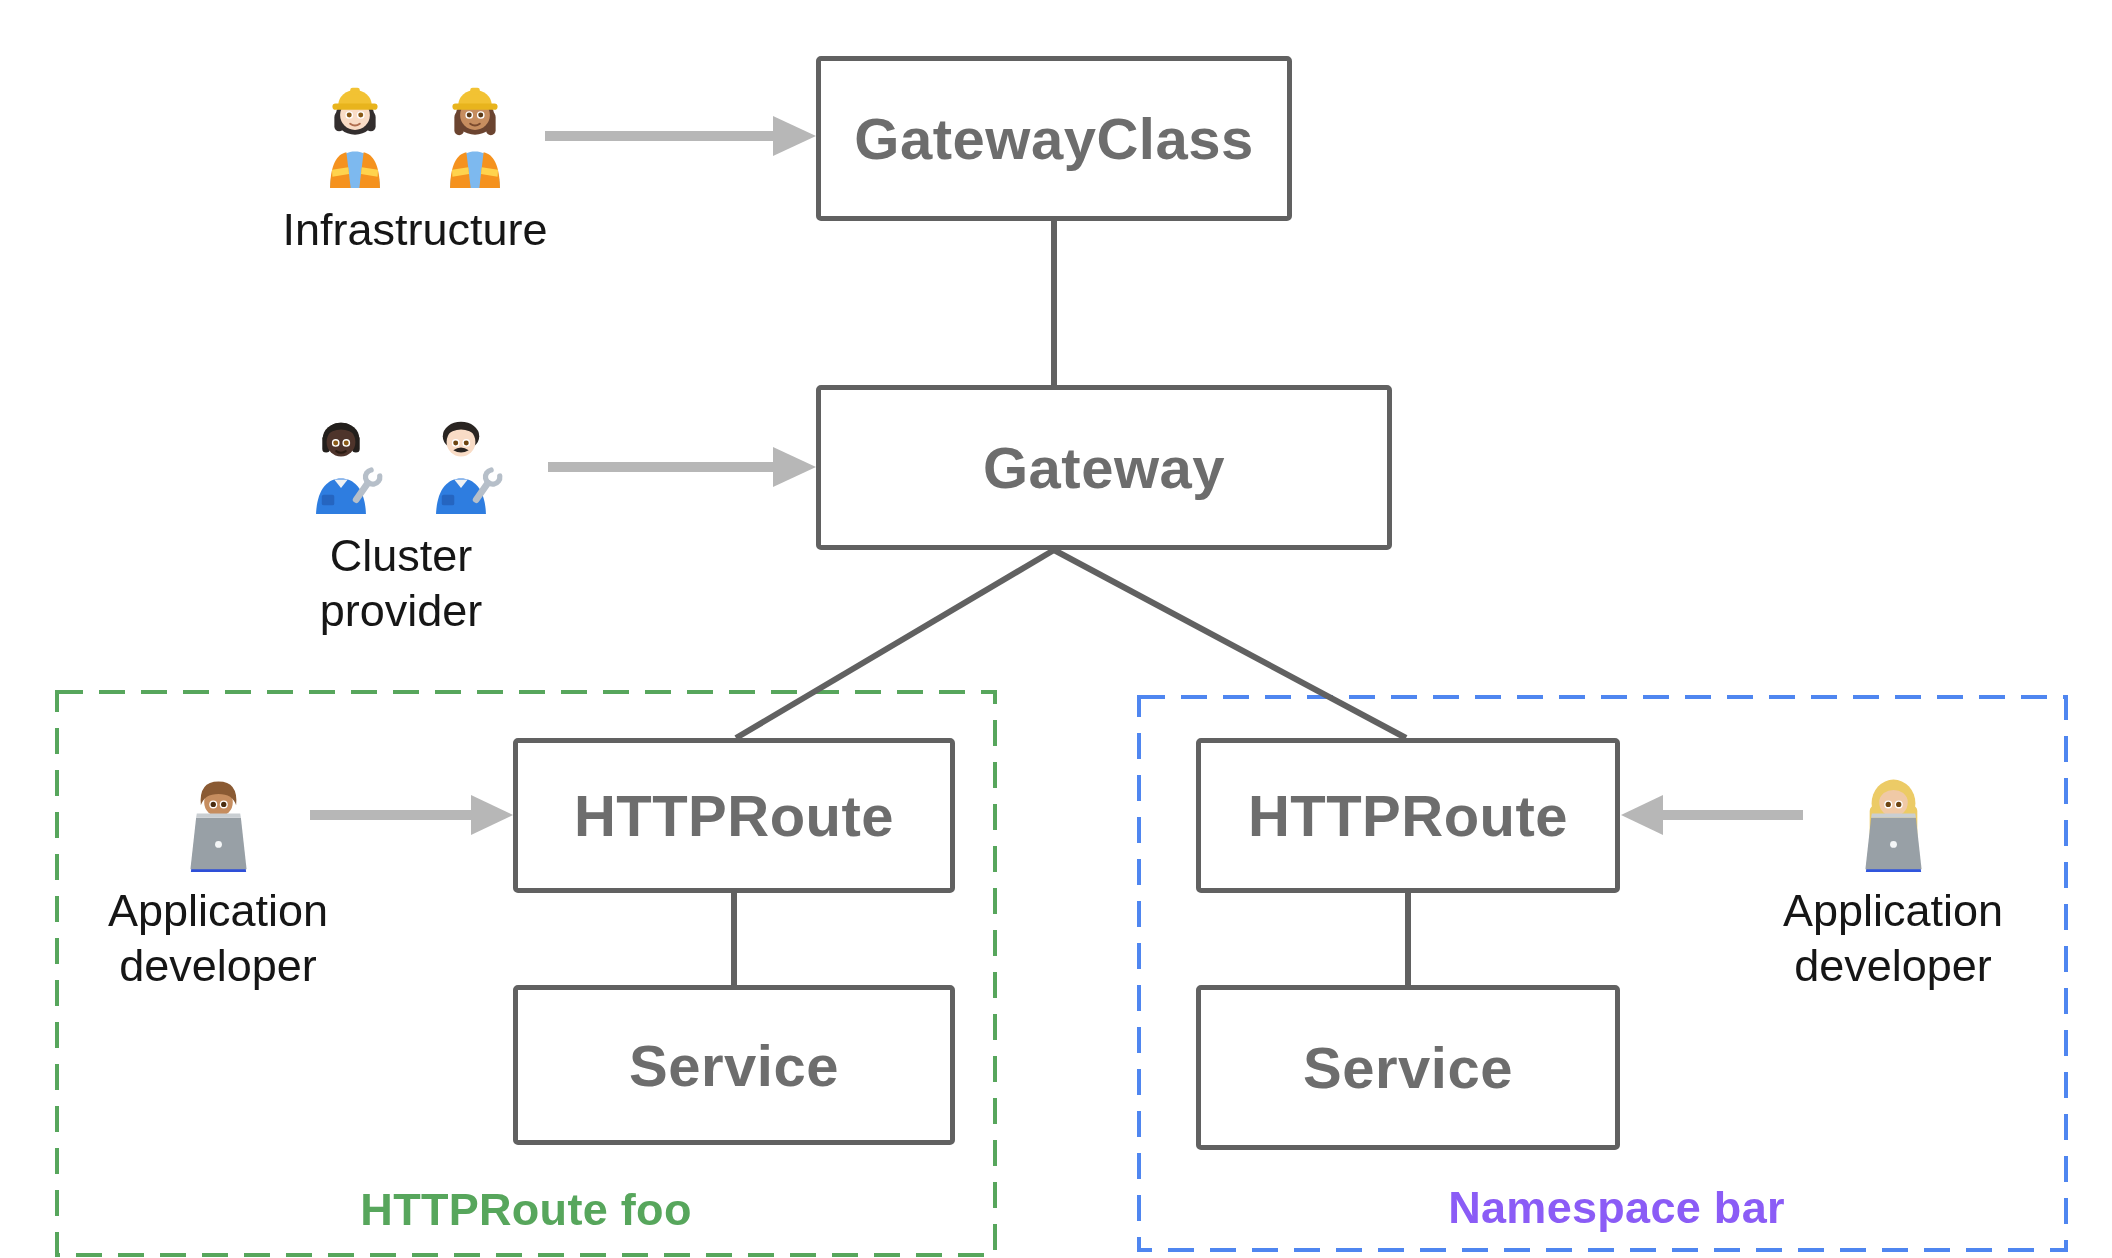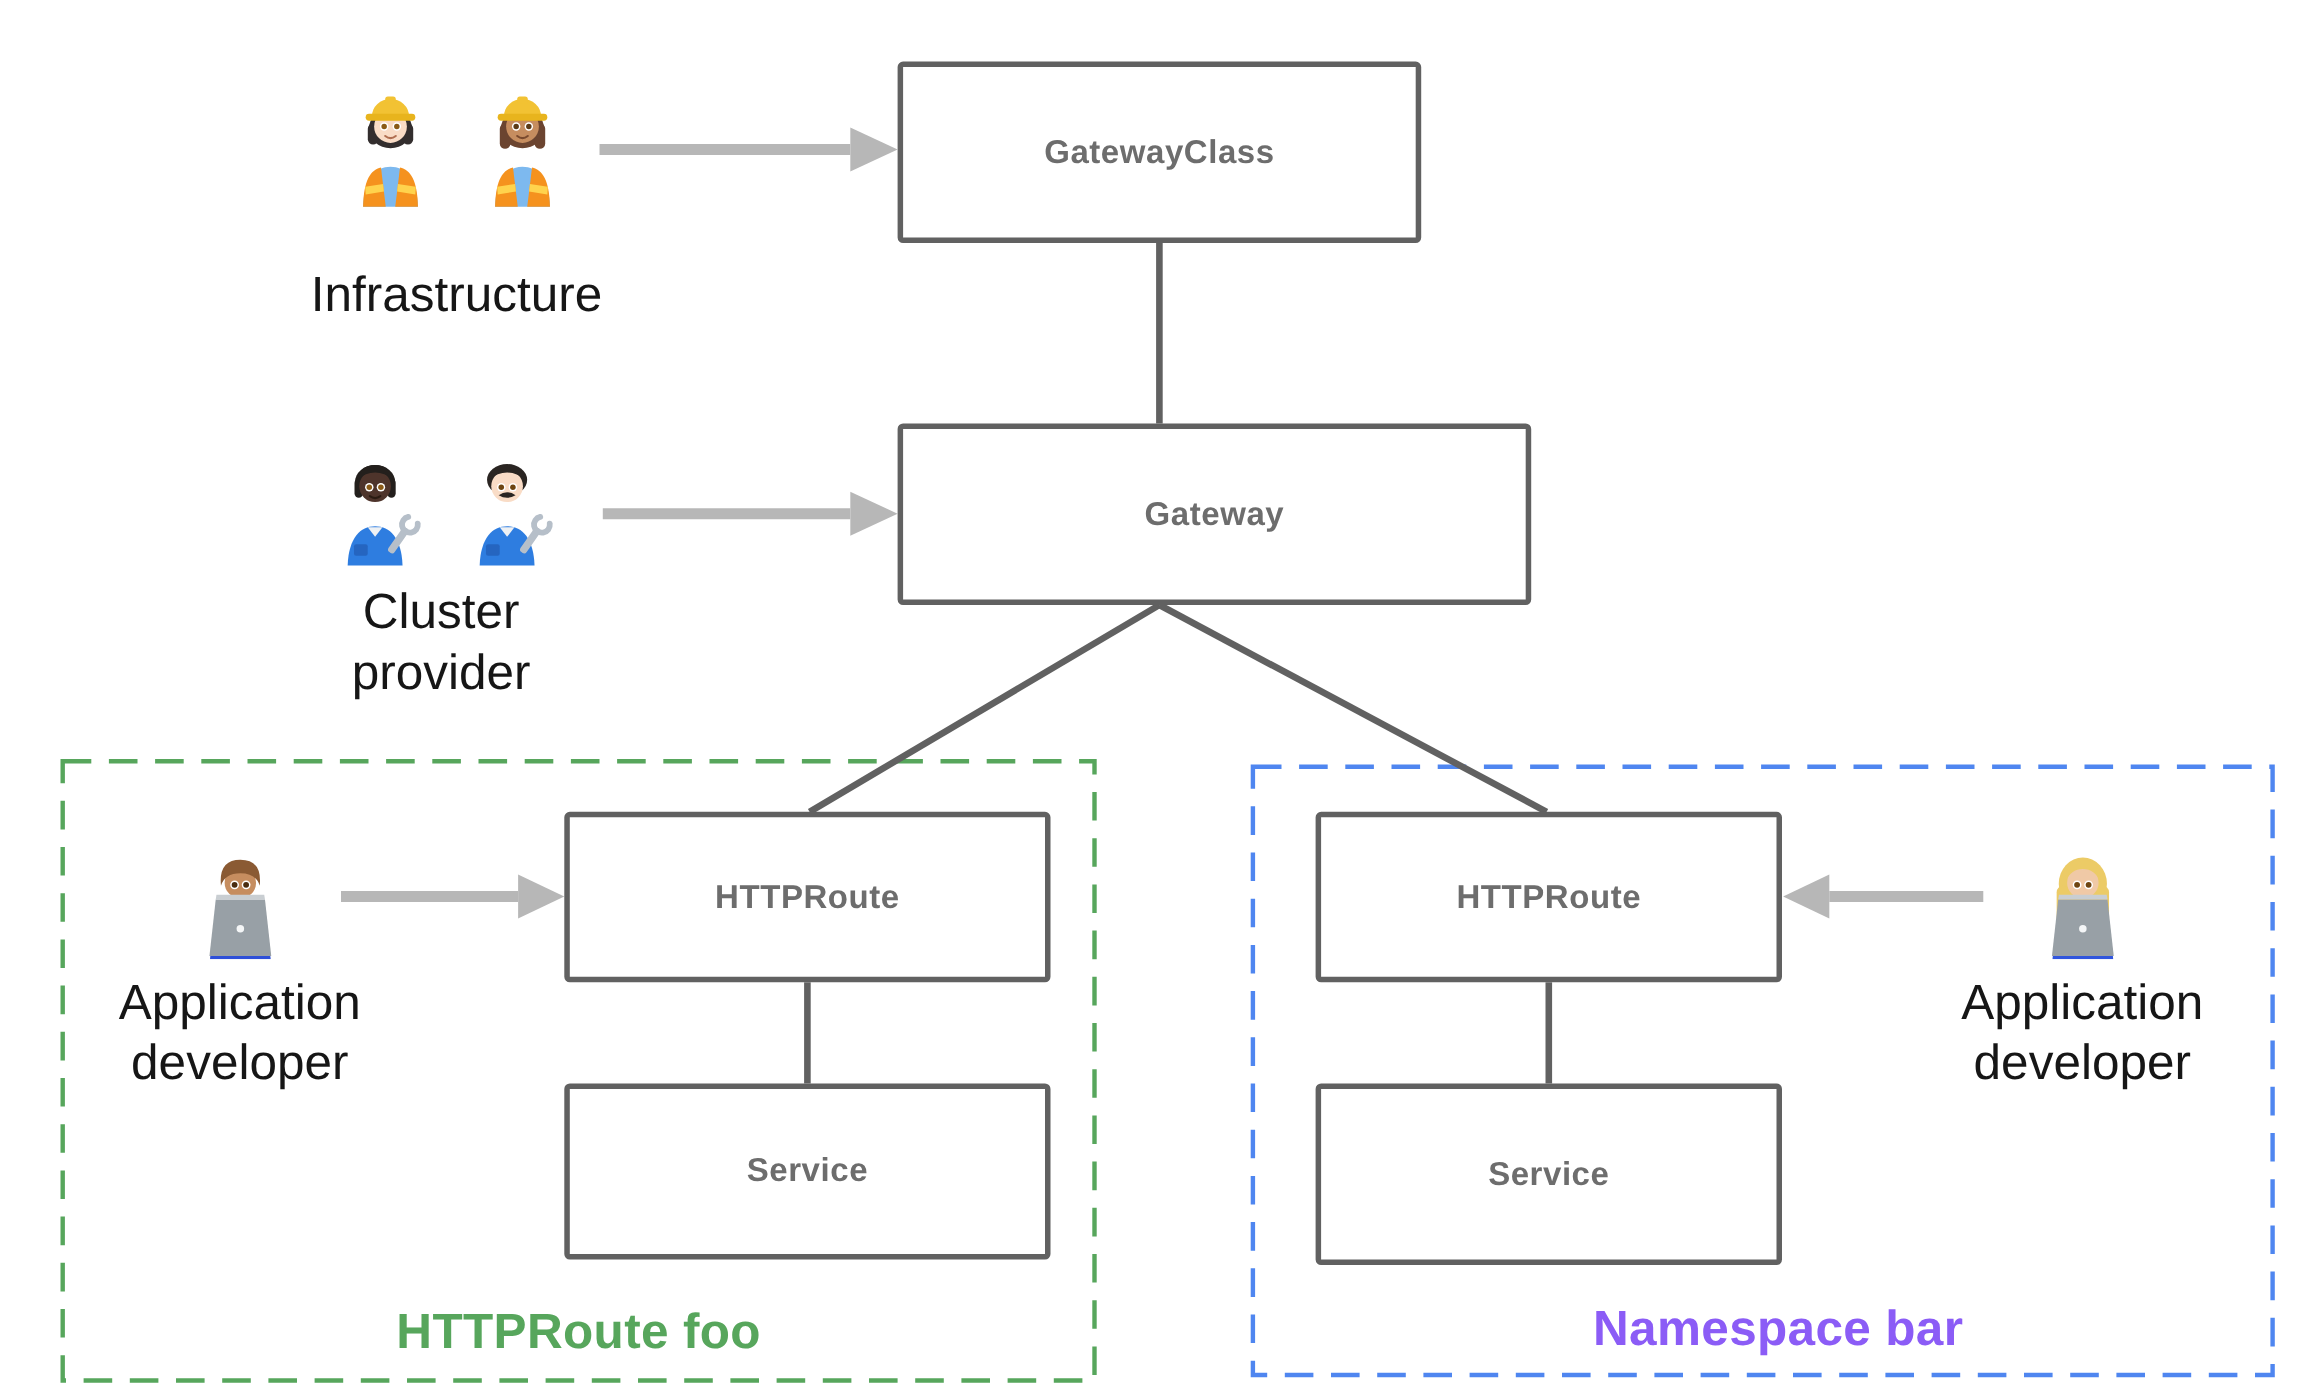--- a/index.html
+++ b/index.html
@@ -16,37 +16,37 @@
   }
   .node{
     position:absolute;z-index:2;
     background:#ffffff;
     border:5px solid #616161;
     border-radius:5px;
     box-sizing:border-box;
     display:flex;align-items:center;justify-content:center;
   }
   .node-label{
-    font-weight:700;font-size:30px;color:#6d6d6d;letter-spacing:.5px;
+    font-weight:700;font-size:58px;color:#6d6d6d;letter-spacing:.5px;
   }
   .ns-label{
     position:absolute;z-index:2;
     font-weight:700;font-size:45px;text-align:center;letter-spacing:.3px;
   }
   .ns-label.foo{left:57px;top:1184px;width:938px;color:#57a65c;}
   .ns-label.bar{left:1153px;top:1182px;width:927px;color:#8b5cf6;}
   .persona{
     position:absolute;z-index:2;
     display:flex;flex-direction:column;align-items:center;
   }
   .persona-icons{display:flex;align-items:flex-end;gap:24px;margin-bottom:12px;}
   .persona-label{
     font-weight:400;font-size:45px;line-height:1.22;color:#161616;text-align:center;
   }
-  .p-infra{left:225px;top:64px;width:380px;gap:38px;}
+  .p-infra{left:225px;top:64px;width:380px;}
   .p-cluster{left:211px;top:390px;width:380px;}
   .p-dev-foo{left:38px;top:752px;width:360px;}
   .p-dev-bar{left:1703px;top:752px;width:380px;}
   .icon-lg{width:96px;height:127px;}
   .icon-dev{width:101px;height:120px;}
 </style>
 </head>
 <body>
 
 <div class="canvas">

